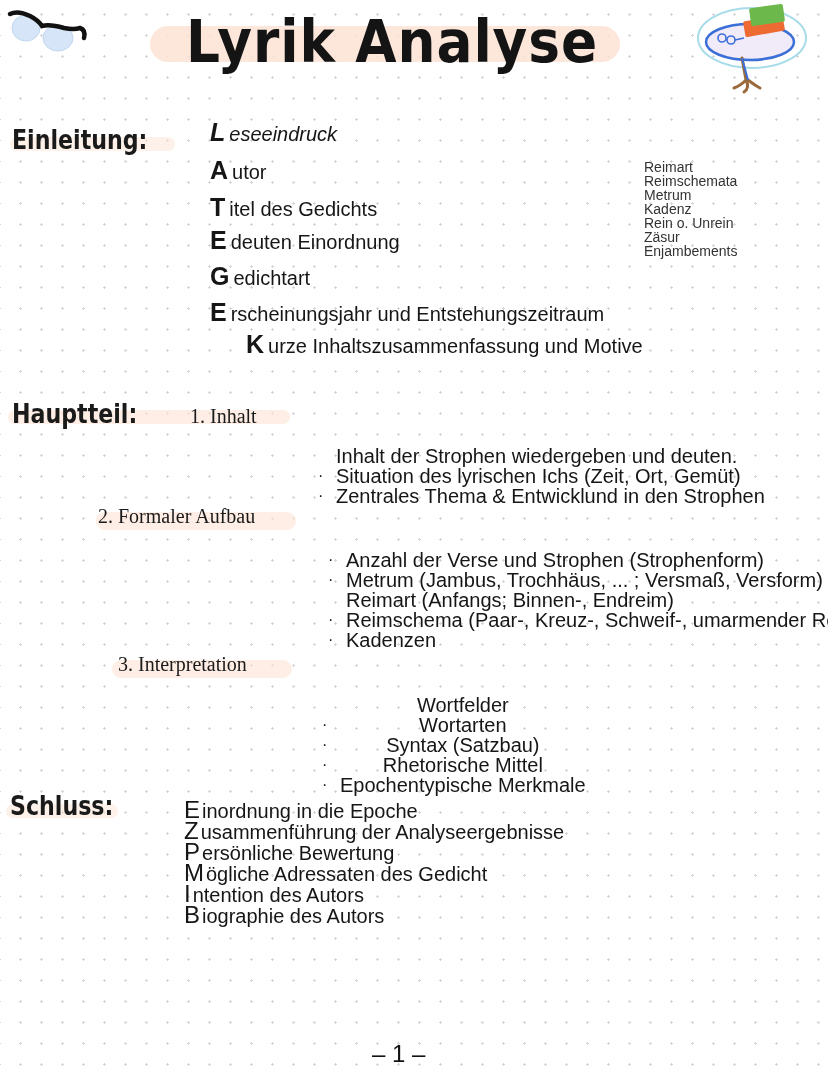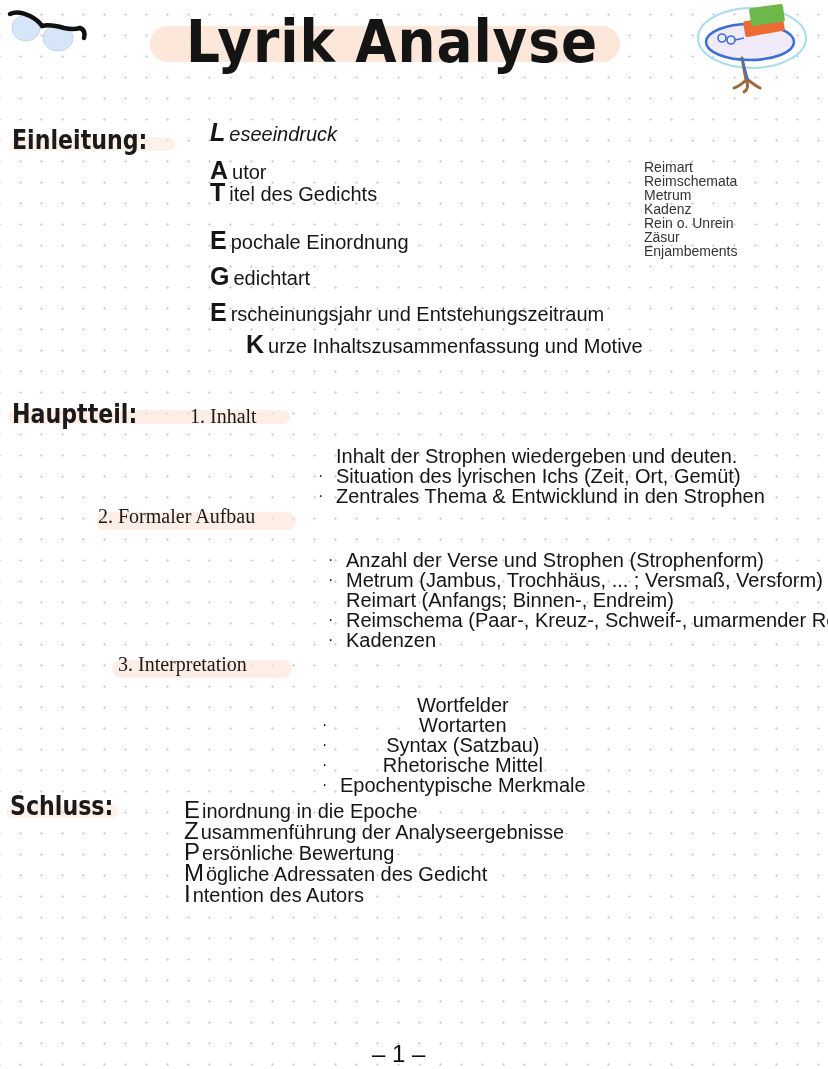--- a/index.html
+++ b/index.html
@@ -102,25 +102,25 @@
 
 <div class="hl" style="left:10px;top:137px;width:165px;height:14px;opacity:0.5;border-radius:7px;"></div>
 <div class="section-head" style="left:12px;top:124px;">Einleitung:</div>
 
 <div class="acro-line hand" style="top:120px;font-style:italic;">
   <span class="cap">L</span><span>eseeindruck</span>
 </div>
 <div class="acro-line hand" style="top:158px;">
   <span class="cap">A</span><span>utor</span>
 </div>
-<div class="acro-line hand" style="top:180px;">
+<div class="acro-line hand" style="top:195px;">
   <span class="cap">T</span><span>itel des Gedichts</span>
 </div>
 <div class="acro-line hand" style="top:228px;">
-  <span class="cap">E</span><span>pochale Einordnung</span>
+  <span class="cap">E</span><span>deuten Einordnung</span>
 </div>
 <div class="acro-line hand" style="top:264px;">
   <span class="cap">G</span><span>edichtart</span>
 </div>
 <div class="acro-line hand" style="top:300px;">
   <span class="cap">E</span><span>rscheinungsjahr und Entstehungszeitraum</span>
 </div>
 <div class="acro-line hand" style="top:332px;margin-left:36px;">
   <span class="cap">K</span><span>urze Inhaltszusammenfassung und Motive</span>
 </div>
@@ -167,15 +167,16 @@
 
 <div class="hl" style="left:6px;top:804px;width:112px;height:14px;opacity:0.5;border-radius:7px;"></div>
 <div class="section-head" style="left:10px;top:790px;">Schluss:</div>
 
 <div class="schluss-list hand">
   <div class="row"><span class="cap">E</span><span>inordnung in die Epoche</span></div>
   <div class="row"><span class="cap">Z</span><span>usammenführung der Analyseergebnisse</span></div>
   <div class="row"><span class="cap">P</span><span>ersönliche Bewertung</span></div>
   <div class="row"><span class="cap">M</span><span>ögliche Adressaten des Gedicht</span></div>
   <div class="row"><span class="cap">I</span><span>ntention des Autors</span></div>
+  <div class="row"><span class="cap">B</span><span>iographie des Autors</span></div>
 </div>
 
 <div class="page-num">– 1 –</div>
 
 </body></html>

